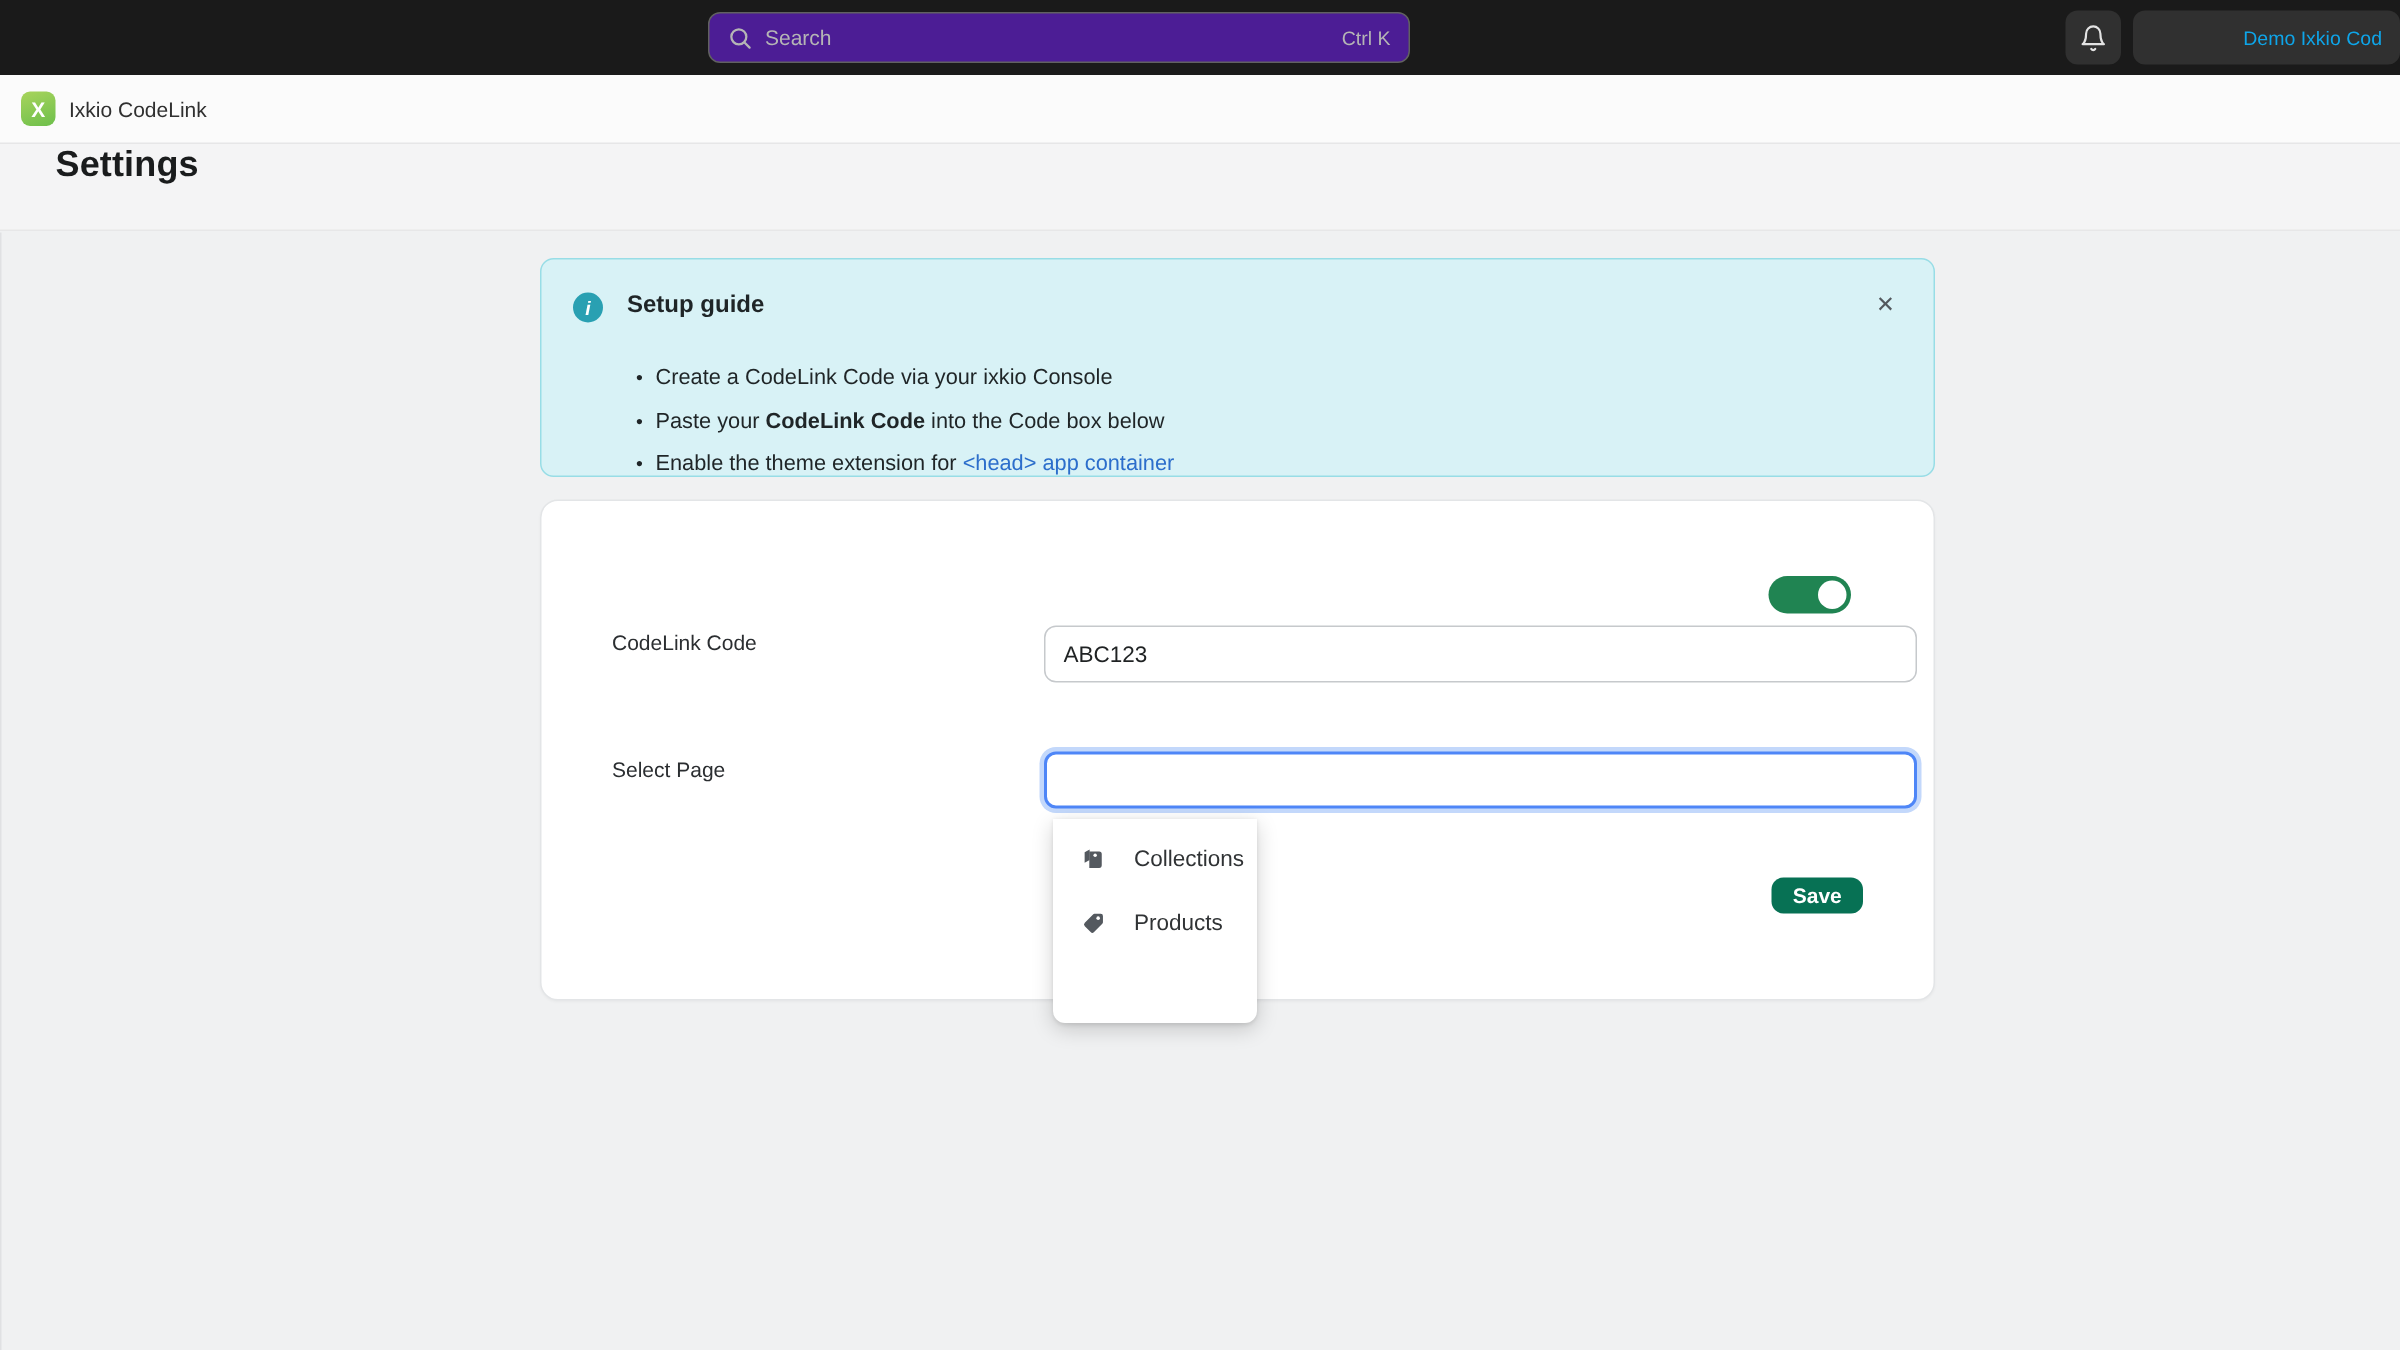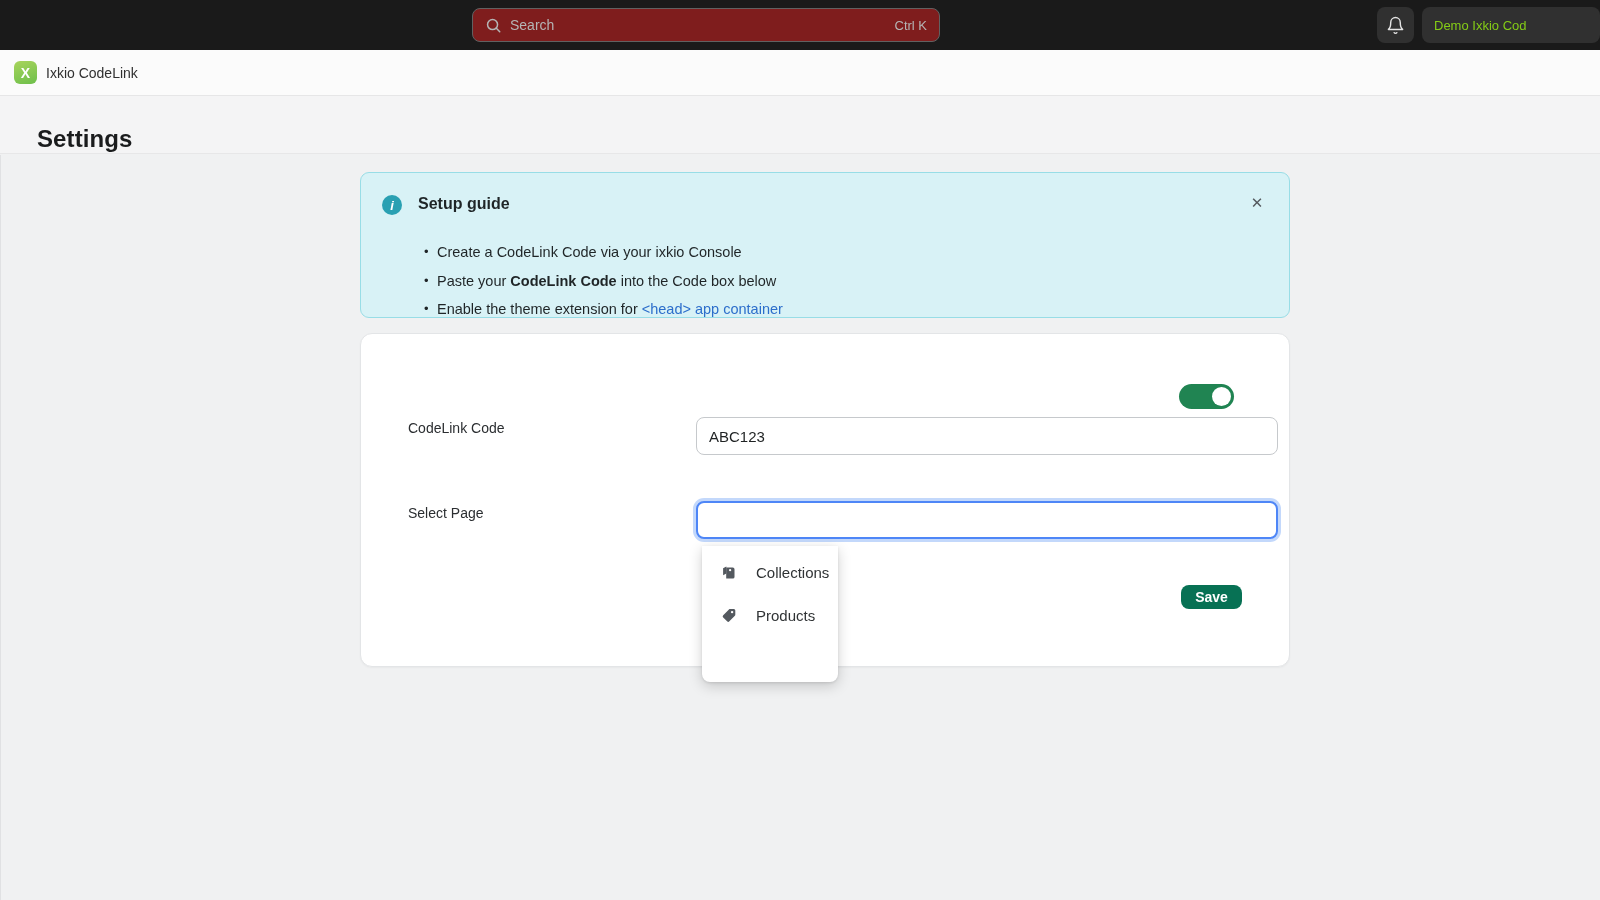--- a/index.html
+++ b/index.html
@@ -11,58 +11,58 @@
     color: #202223;
   }
 
   
   .topbar {
     position: absolute; left: 0; top: 0; width: 1600px; height: 50px;
     background: #1a1a1a;
   }
   .searchbar {
     position: absolute; left: 472px; top: 8px; width: 468px; height: 34px;
-    background: #7f1d1d; border: 1px solid #616161; border-radius: 8px;
+    background: #4c1d95; border: 1px solid #616161; border-radius: 8px;
     display: flex; align-items: center; padding: 0 12px; cursor: pointer;
   }
   .searchbar .s-icon { display: flex; margin-right: 8px; }
   .searchbar .s-text { color: #b5b5b5; font-size: 14px; flex: 1; }
   .searchbar .s-short { color: #b5b5b5; font-size: 13px; }
   .topbar-right {
     position: absolute; right: 0; top: 7px; display: flex; gap: 8px; padding-right: 0;
   }
   .bell-btn {
     width: 37px; height: 36px; background: #303030; border: none; border-radius: 8px;
     display: flex; align-items: center; justify-content: center; cursor: pointer;
   }
   .store-btn {
     width: 178px; height: 36px; background: #303030; border: none; border-radius: 8px;
-    color: #84cc16; font-size: 13px; font-family: "Liberation Sans", sans-serif;
-    text-align: left; padding: 0 12px; white-space: nowrap; overflow: hidden; cursor: pointer;
+    color: #0ea5e9; font-size: 13px; font-family: "Liberation Sans", sans-serif;
+    text-align: right; padding: 0 12px; white-space: nowrap; overflow: hidden; cursor: pointer;
   }
 
   
   .app-header {
     position: absolute; left: 0; top: 50px; width: 1600px; height: 46px;
     background: #fbfbfb; border-bottom: 1px solid #e6e6e7;
     display: flex; align-items: center; padding-left: 14px;
   }
   .app-logo {
     width: 23px; height: 23px; border-radius: 6px;
     background: linear-gradient(160deg, #a8d45c 0%, #6dbf4b 100%);
     color: #fff; font-weight: 700; font-size: 14px;
     display: flex; align-items: center; justify-content: center; margin-right: 9px;
   }
   .app-name { font-size: 14px; font-weight: 400; color: #303030; }
 
   
   .settings-band {
     position: absolute; left: 0; top: 96px; width: 1600px; height: 58px;
     background: #f4f4f5; border-bottom: 1px solid #e7e7e8;
-    display: flex; align-items: flex-end; padding-left: 37px;
+    display: flex; align-items: flex-start; padding-left: 37px;
   }
   .settings-band h1 { font-size: 24px; font-weight: 600; color: #1a1c1d; letter-spacing: 0.1px; }
 
   
   .content {
     position: absolute; left: 0; top: 155px; width: 1600px; height: 745px;
     background: #f0f1f2; border-left: 1px solid #e0e1e3;
   }
 
   

